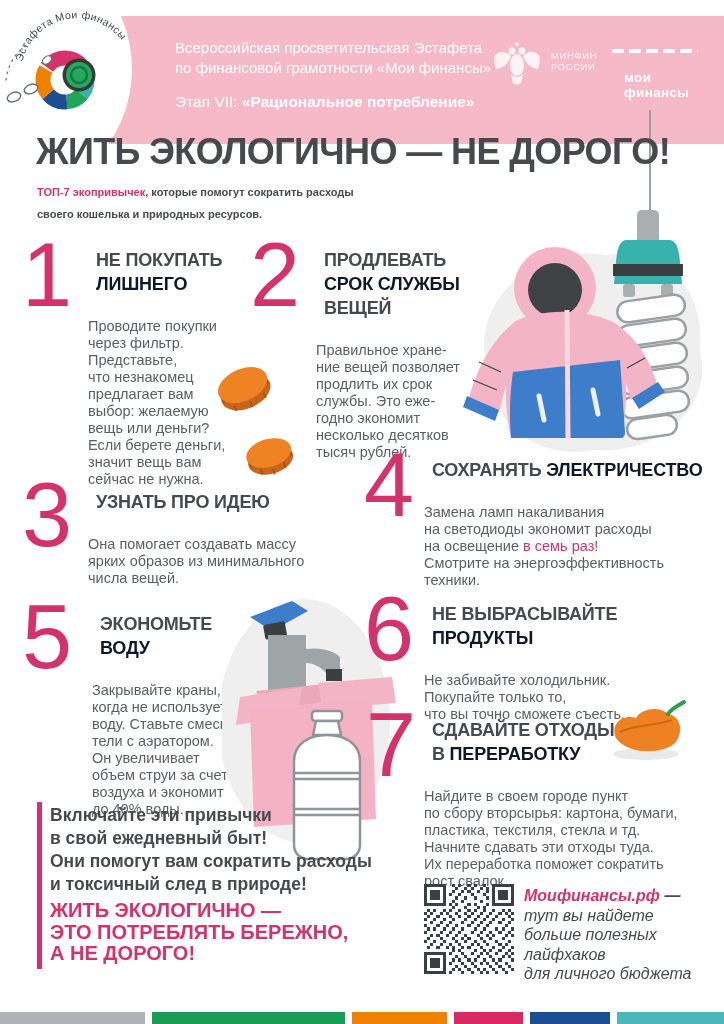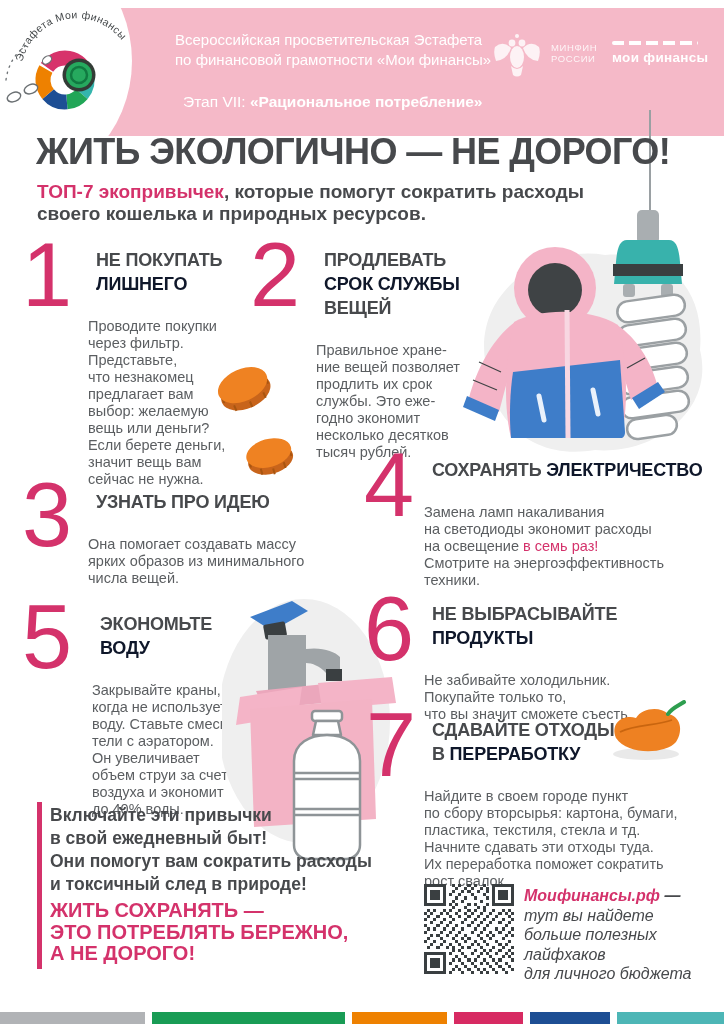--- a/index.html
+++ b/index.html
@@ -1,33 +1,33 @@
 <!DOCTYPE html>
 <html><head>
 <meta charset="utf-8">
 <style>
   html,body{margin:0;padding:0;background:#fff}
   .page{position:relative;width:724px;height:1024px;background:#fff;overflow:hidden;
         font-family:"Liberation Sans","DejaVu Sans",sans-serif;-webkit-font-smoothing:antialiased}
   .pre{white-space:pre-line}
   .pink{color:#D4326B}
   
-  .band{position:absolute;left:0;top:8px;width:724px;height:128px;background:#F5B9C8}
+  .band{position:absolute;left:0;top:16px;width:724px;height:128px;background:#F5B9C8}
   .blob-white{position:absolute;left:-130px;top:-78px;width:262px;height:262px;border-radius:50%;background:#fff}
   .banner{position:absolute;left:175px;top:22px;margin:0;color:#fff;font-size:15px;line-height:20px;font-weight:400}
-  .stage{position:absolute;left:175px;top:77px;margin:8px;color:#fff;font-size:15.5px}
+  .stage{position:absolute;left:175px;top:77px;margin:0;color:#fff;font-size:15.5px}
   .stage .bold{font-weight:700}
   .minfin-text{position:absolute;left:551px;top:34px;margin:0;color:rgba(255,255,255,.85);font-size:9.5px;line-height:11px;letter-spacing:.6px}
   .dashes{position:absolute;left:612px;top:33px;width:86px;height:4px;border-radius:2px;
           background:repeating-linear-gradient(90deg,#fff 0 12px,rgba(0,0,0,0) 12px 17px)}
-  .brand{position:absolute;left:612px;top:42px;margin:0;color:#fff;font-weight:700;font-size:13.5px;letter-spacing:.3px}
+  .brand{position:absolute;left:612px;top:42px;margin:12px;color:#fff;font-weight:700;font-size:13.5px;letter-spacing:.3px}
   .cord{position:absolute;left:649px;top:110px;width:2px;height:102px;background:#9AA0A3}
   
   .title{position:absolute;left:36px;top:131px;margin:0;font-size:36px;font-weight:700;color:#47494C;letter-spacing:-.6px}
-  .intro{position:absolute;left:37px;top:181px;margin:0;font-size:19px;font-weight:700;line-height:22px;color:#47494C}
+  .intro{position:absolute;left:37px;top:181px;margin:0;font-size:11px;font-weight:700;line-height:22px;color:#47494C}
   
   .num{position:absolute;margin:0;font-size:90px;line-height:1;font-weight:400;color:#D4326B}
   .tip{position:absolute}
   .tip-h{margin:8px;font-size:18px;line-height:24px;font-weight:700;color:#47494C;letter-spacing:-.2px}
   .tip-h .hp{color:#0f172a}
   .tip-b{margin:22px 0 0;font-size:14.5px;line-height:17px;color:#5B5E61}
   .illus{position:absolute}
   
   .outro{position:absolute;left:37px;top:802px;width:380px;border-left:5px solid #D4326B;padding:2px 0 4px 8px}
   .outro-t{margin:0;font-size:17.5px;line-height:23px;font-weight:700;color:#47494C}
@@ -226,21 +226,21 @@
       <path d="M72 180 L138 180 M72 186 L138 186 M72 216 L138 216 M72 222 L138 222" fill="none"></path>
     </g>
   </svg>
 
   <p class="num" style="left:364px;top:584px">6</p>
   <div class="tip" style="left:424px;top:594px;width:287px">
     <h3 class="tip-h pre"><span>НЕ ВЫБРАСЫВАЙТЕ
 </span><span class="hp">ПРОДУКТЫ</span></h3>
     <p class="tip-b pre">Не забивайте холодильник.
 Покупайте только то,
-что вы значит сможете съесть.</p>
+что вы точно сможете съесть.</p>
   </div>
 
   <p class="num" style="left:366px;top:700px">7</p>
   <div class="tip" style="left:424px;top:710px;width:300px">
     <h3 class="tip-h pre"><span>СДАВАЙТЕ ОТХОДЫ
 В </span><span class="hp">ПЕРЕРАБОТКУ</span></h3>
     <p class="tip-b pre">Найдите в своем городе пункт
 по сбору вторсырья: картона, бумаги,
 пластика, текстиля, стекла и тд.
 Начните сдавать эти отходы туда.
@@ -253,21 +253,21 @@
     <path d="M8 38 C2 24 14 14 28 18 C34 8 52 6 60 14 C72 16 76 30 68 42 C58 54 20 56 8 38Z" fill="#EE8122"></path>
     <path d="M12 32 C28 24 48 26 64 20" stroke="#C9650F" stroke-width="1.8" fill="none"></path>
     <path d="M60 14 C64 8 70 6 76 2" stroke="#2E9E4F" stroke-width="4" fill="none" stroke-linecap="round"></path>
   </svg>
 
   <div class="outro">
     <p class="outro-t pre">Включайте эти привычки
 в свой ежедневный быт!
 Они помогут вам сократить расходы
 и токсичный след в природе!</p>
-    <p class="outro-a pre">ЖИТЬ СОХРАНЯТЬ —
+    <p class="outro-a pre">ЖИТЬ ЭКОЛОГИЧНО —
 ЭТО ПОТРЕБЛЯТЬ БЕРЕЖНО,
 А НЕ ДОРОГО!</p>
   </div>
 
   <svg class="qr" width="90" height="90" viewBox="0 0 29 29" shape-rendering="crispEdges">
     <g fill="#3A3F41">
       <rect x="0" y="0" width="7" height="7"></rect>
         <rect x="22" y="0" width="7" height="7"></rect>
         <rect x="0" y="22" width="7" height="7"></rect>
     </g>

